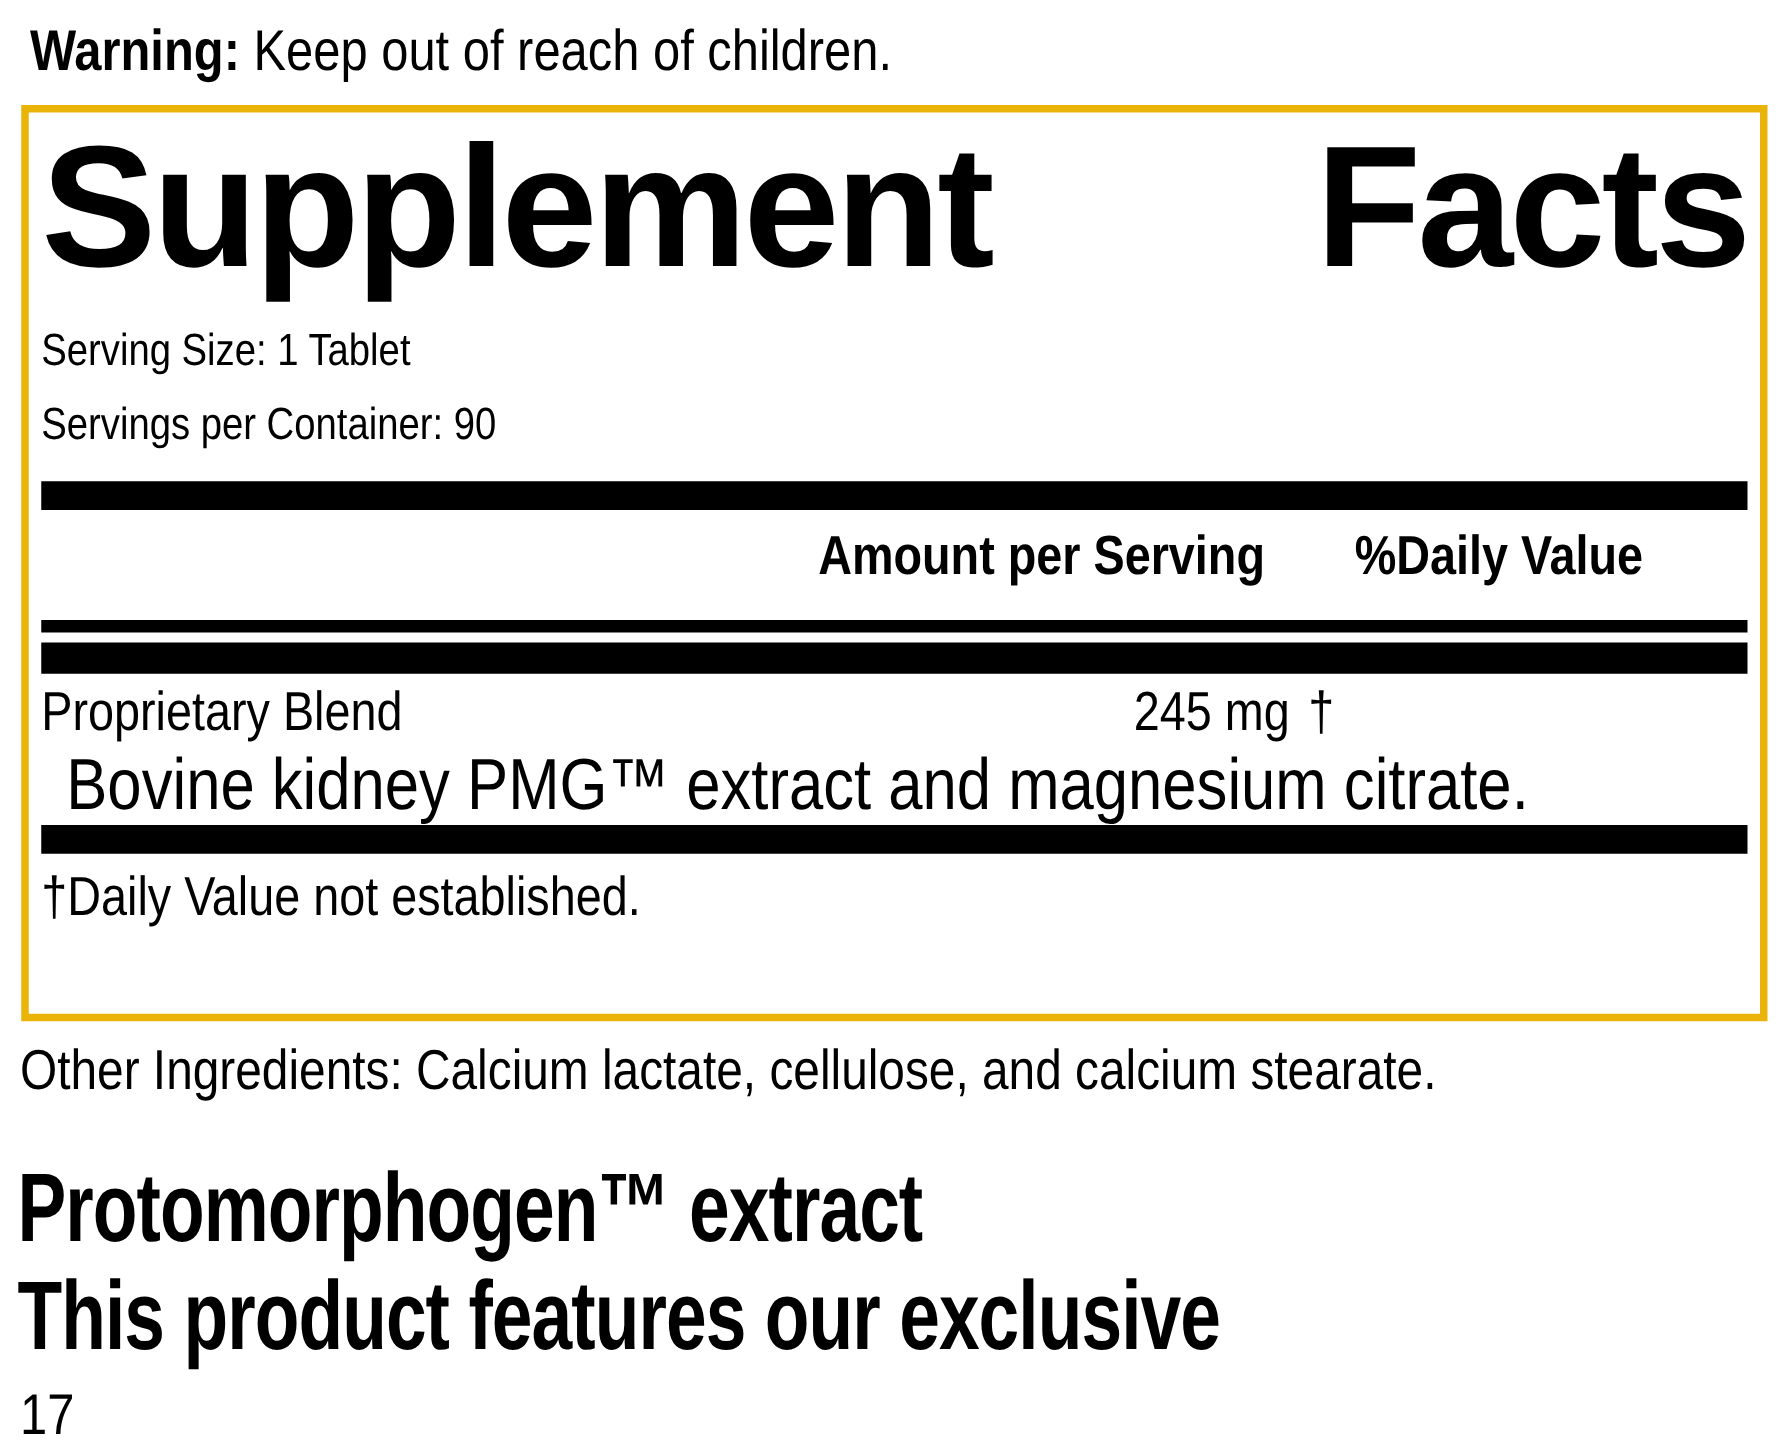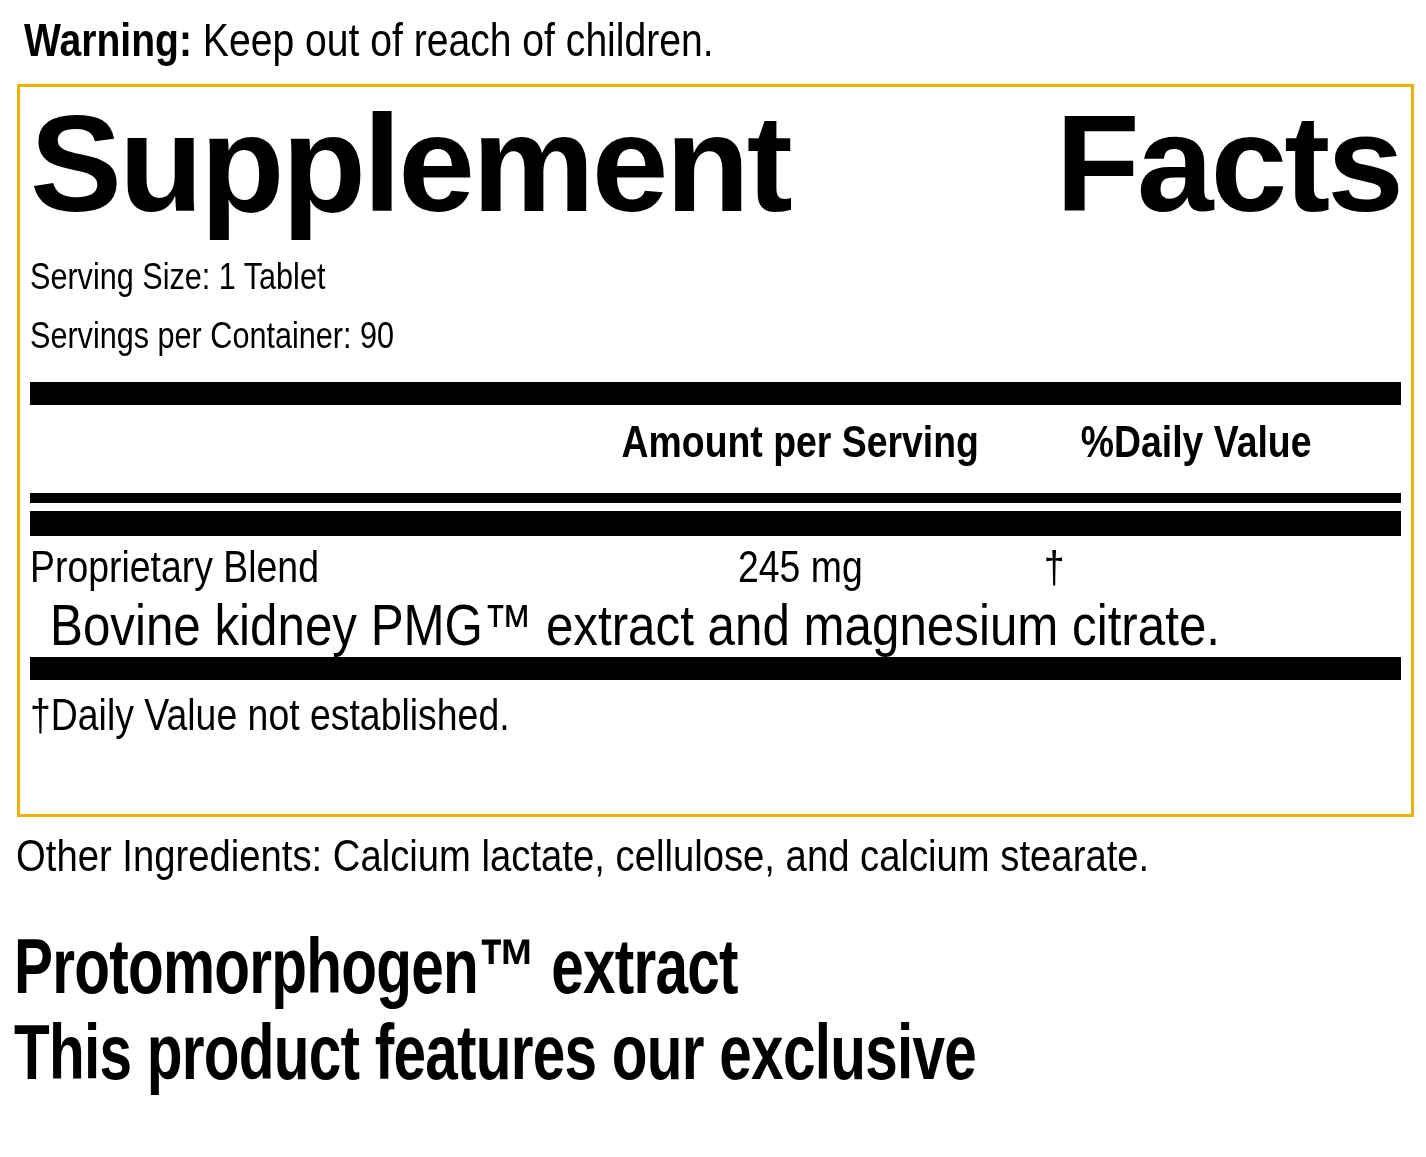--- a/index.html
+++ b/index.html
@@ -27,21 +27,21 @@
     font-size: 46px;
     line-height: 52px;
   }
   .warning b { font-weight: bold; }
 
   .facts-box {
     box-sizing: border-box;
     margin: 18px 0 0 17px;
     width: 1397px;
     height: 733px;
-    border: 3px solid #eab308;
+    border: 6px solid #eab308;
     padding: 0 10px;
     overflow: hidden;
   }
 
   .facts-title {
     display: flex;
     justify-content: space-between;
     align-items: baseline;
     font-weight: bold;
     font-size: 138px;
@@ -61,21 +61,21 @@
   .bar-1 { height: 23px; margin-top: 17px; }
   .bar-2 { height: 10px; margin-top: 26px; }
   .bar-3 { height: 25px; margin-top: 8px; }
   .bar-4 { height: 23px; margin-top: 8px; }
 
   .grid {
     display: grid;
     grid-template-columns: 530px 480px auto;
     font-size: 44px;
   }
-  .grid .c-center { text-align: center; text-decoration: underline; }
+  .grid .c-center { text-align: right; text-decoration: underline; }
   .grid .c-right  { text-align: left; }
 
   .header-row {
     margin-top: 12px;
     line-height: 50px;
     font-weight: bold;
   }
   .nutrient-row {
     line-height: 50px;
   }
@@ -161,14 +161,15 @@
 
   </div>
 
   <p class="other-ingredients"><span class="cx">Other Ingredients: Calcium lactate, cellulose, and calcium stearate.</span></p>
 
   <h2 class="feature-heading">
     <span class="line"><span class="cx-h">Protomorphogen™ extract</span></span>
     <span class="line"><span class="cx-h">This product features our exclusive</span></span>
   </h2>
 
+  <p class="page-number"><span class="cx">17</span></p>
 
 </div>
 
 </body></html>

